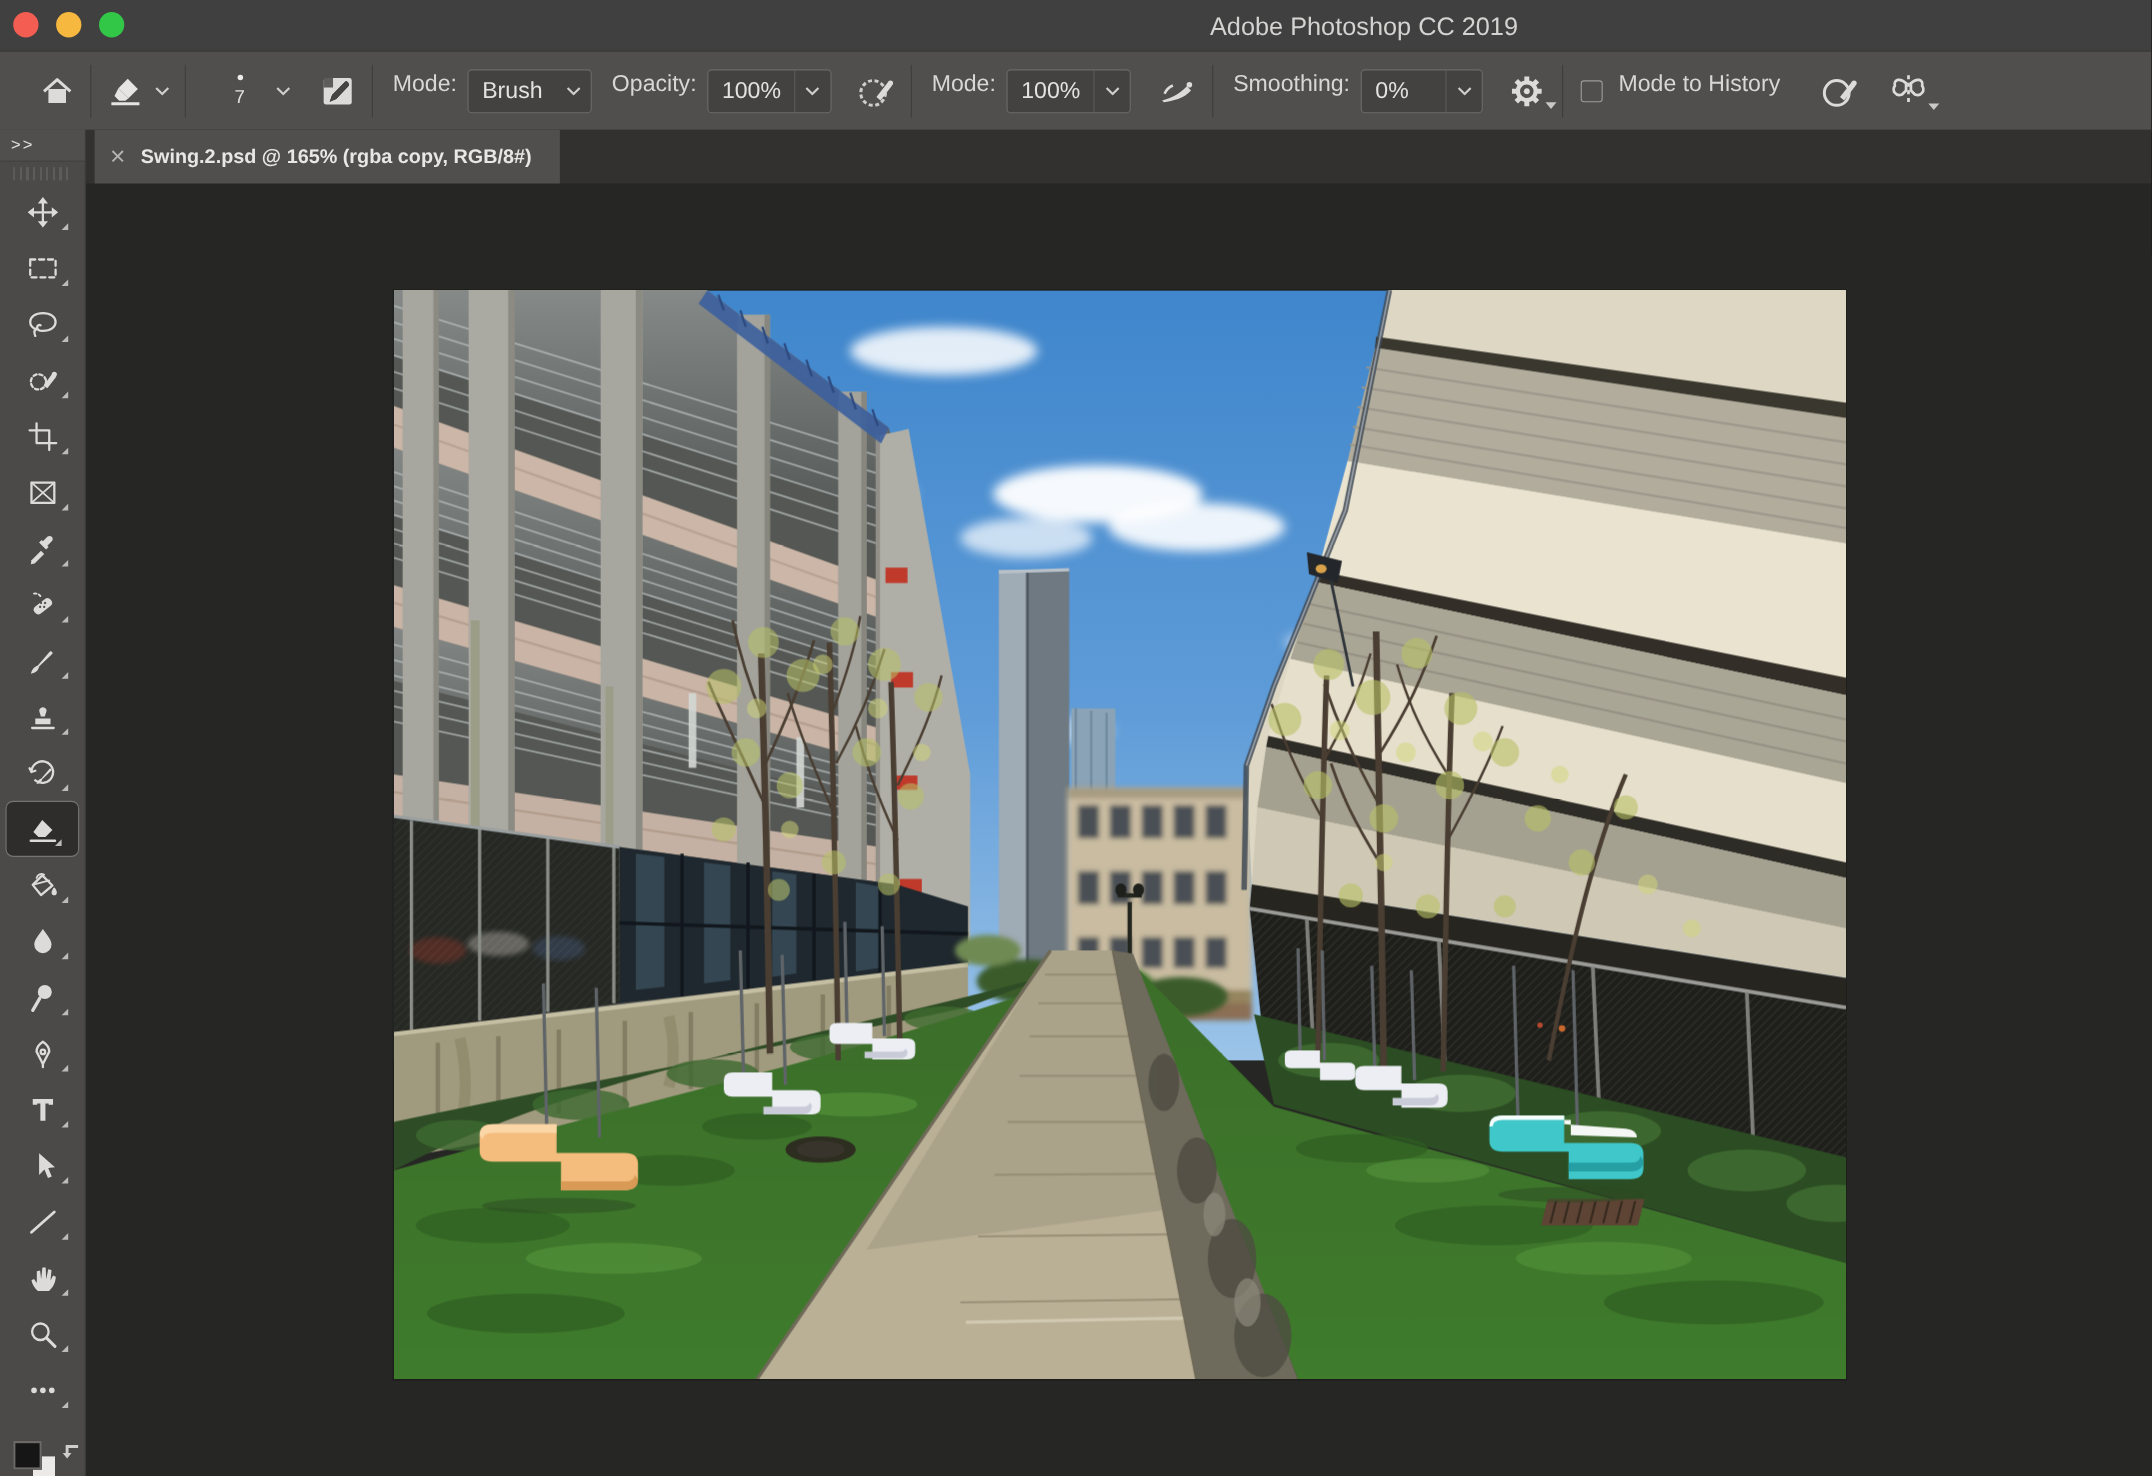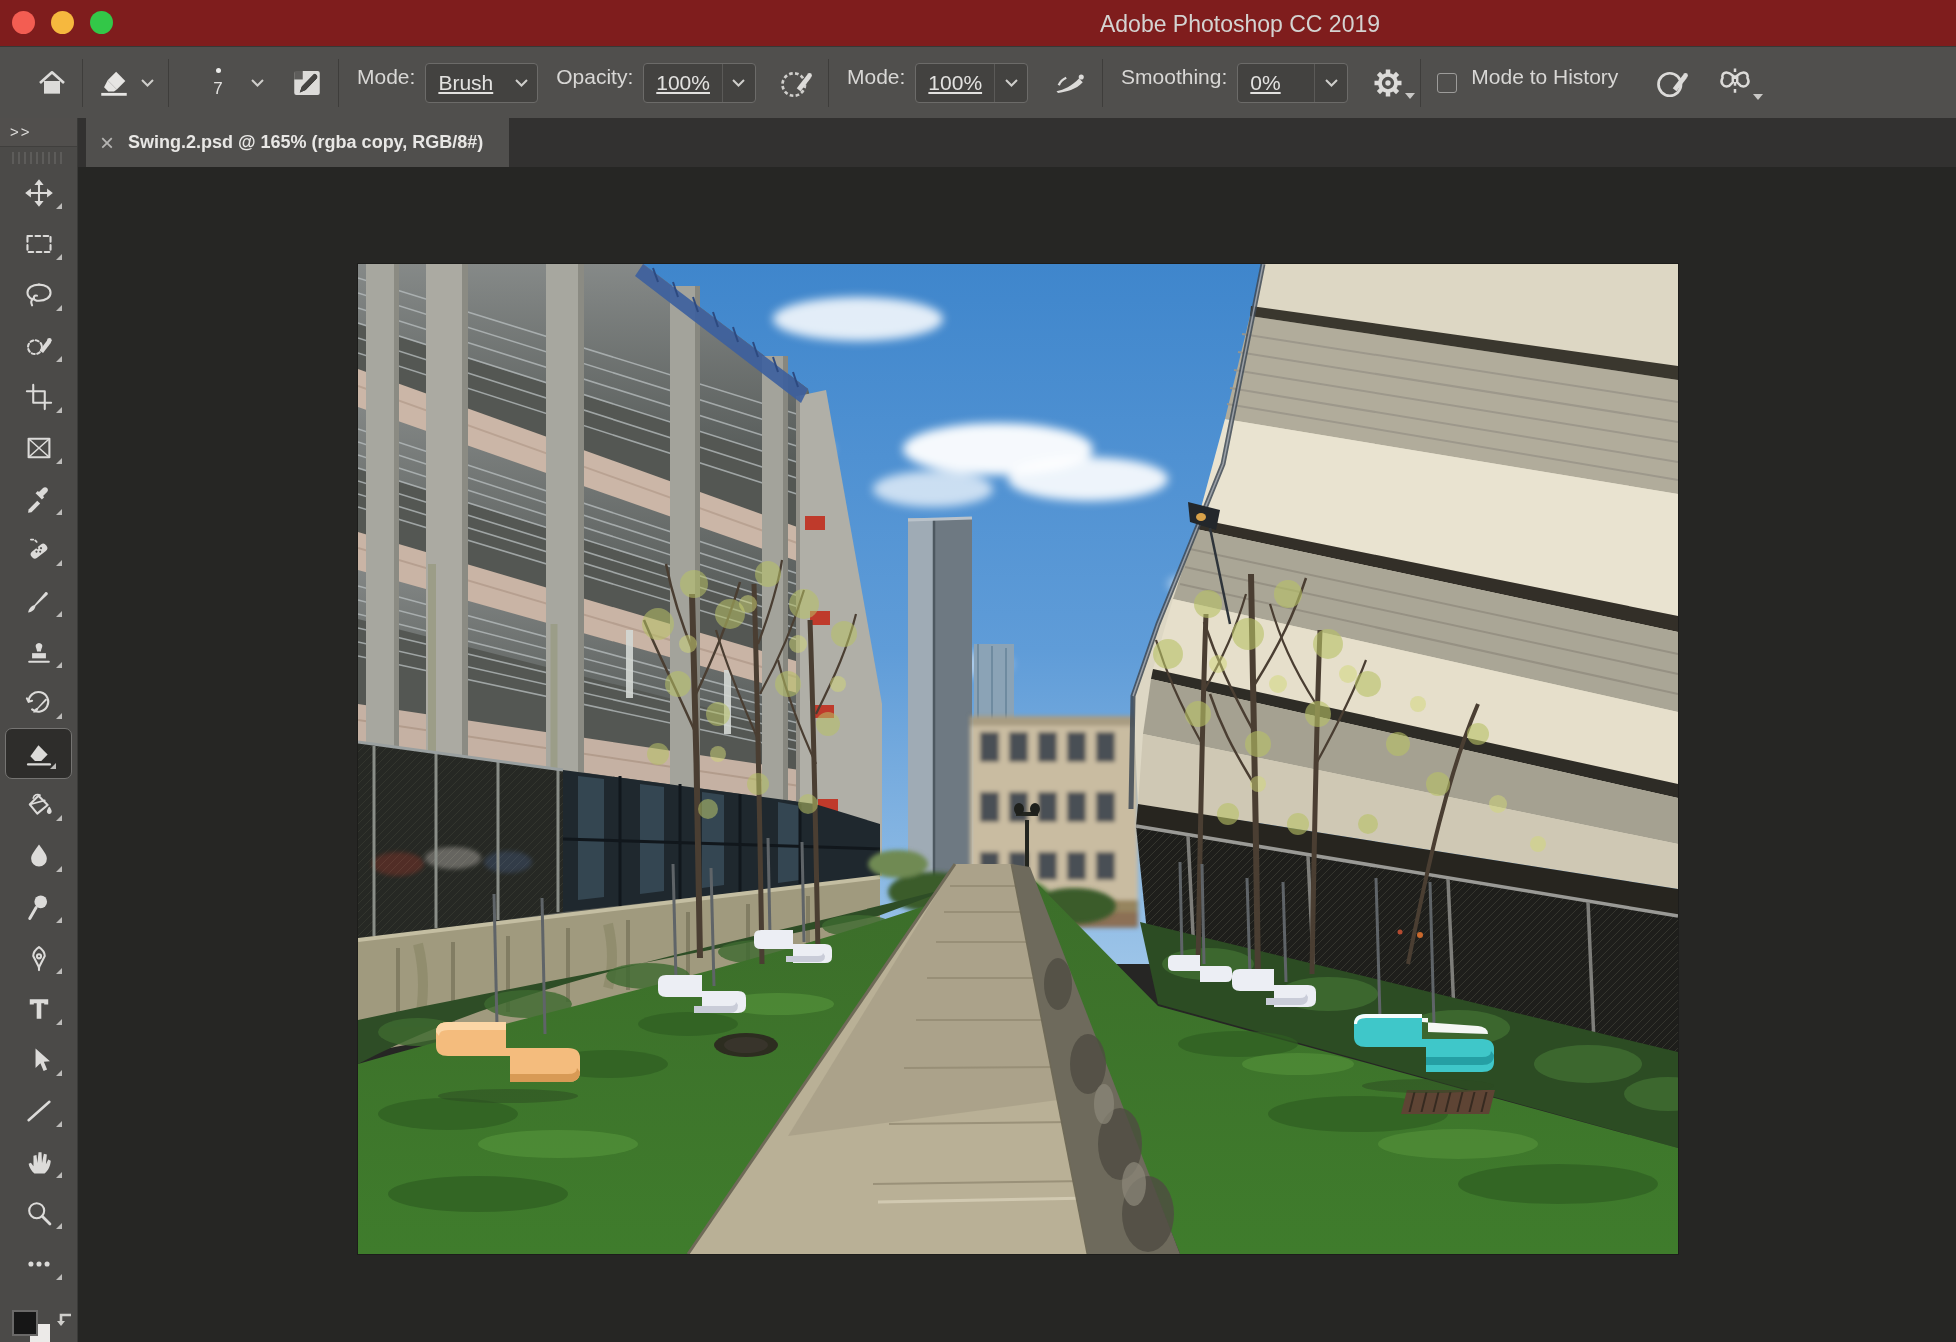--- a/index.html
+++ b/index.html
@@ -1,36 +1,36 @@
 <!DOCTYPE html>
 <html><head>
 <meta charset="utf-8">
 <style>
   html,body{margin:0;padding:0;background:#1c1c1a;}
   .app{position:relative;width:1956px;height:1342px;overflow:hidden;
        font-family:"Liberation Sans","DejaVu Sans",sans-serif;
        background:#262624;user-select:none;}
   
-  .titlebar{position:absolute;left:0;top:0;width:1956px;height:46px;background:#7f1d1d;
+  .titlebar{position:absolute;left:0;top:0;width:1956px;height:46px;background:#404040;
             border-bottom:1px solid #383836;}
   .lights{position:absolute;left:12px;top:11px;display:flex;gap:16px;}
   .light{width:23px;height:23px;border-radius:50%;}
   .light.red{background:#f35d52;}
   .light.yellow{background:#f6b83e;}
   .light.green{background:#33c748;}
   .title{position:absolute;left:1060px;top:0;width:360px;height:46px;line-height:48px;
          text-align:center;color:#d4d3d1;font-size:23px;}
   
   .optionsbar{position:absolute;left:0;top:47px;width:1956px;height:71px;background:#504f4d;
               border-bottom:2px solid #393937;display:flex;align-items:center;color:#d8d7d5;}
   .ob-sep{width:1px;height:48px;background:#3e3d3b;margin:0 14px;flex:none;}
   .ob-icon{flex:none;display:flex;align-items:center;justify-content:center;}
   .ob-label{font-size:21px;margin:0 10px 12px 4px;flex:none;}
   .dd{display:flex;align-items:center;height:38px;background:#434240;border:1px solid #6c6b69;
-      border-radius:4px;color:#e3e2e0;font-size:21px;flex:none;text-decoration:underline;}
+      border-radius:4px;color:#e3e2e0;font-size:21px;flex:none;}
   .dd .val{padding:0 12px;}
   .dd .chev{width:32px;align-self:stretch;display:flex;align-items:center;justify-content:center;}
   .dd .chev.divided{border-left:1px solid #5b5a58;}
   .chevglyph{width:13px;height:8px;}
   .brushprev{display:flex;flex-direction:column;align-items:center;width:34px;margin-left:18px;}
   .brushdot{width:5px;height:5px;border-radius:50%;background:#ececea;margin-bottom:7px;}
   .brushnum{font-size:17px;color:#e2e1df;line-height:17px;}
   .checkbox{width:18px;height:18px;border:1px solid #9d9c9a;border-radius:3px;background:transparent;
             margin:0 10px 0 2px;flex:none;}
   .gearwrap{position:relative;}

